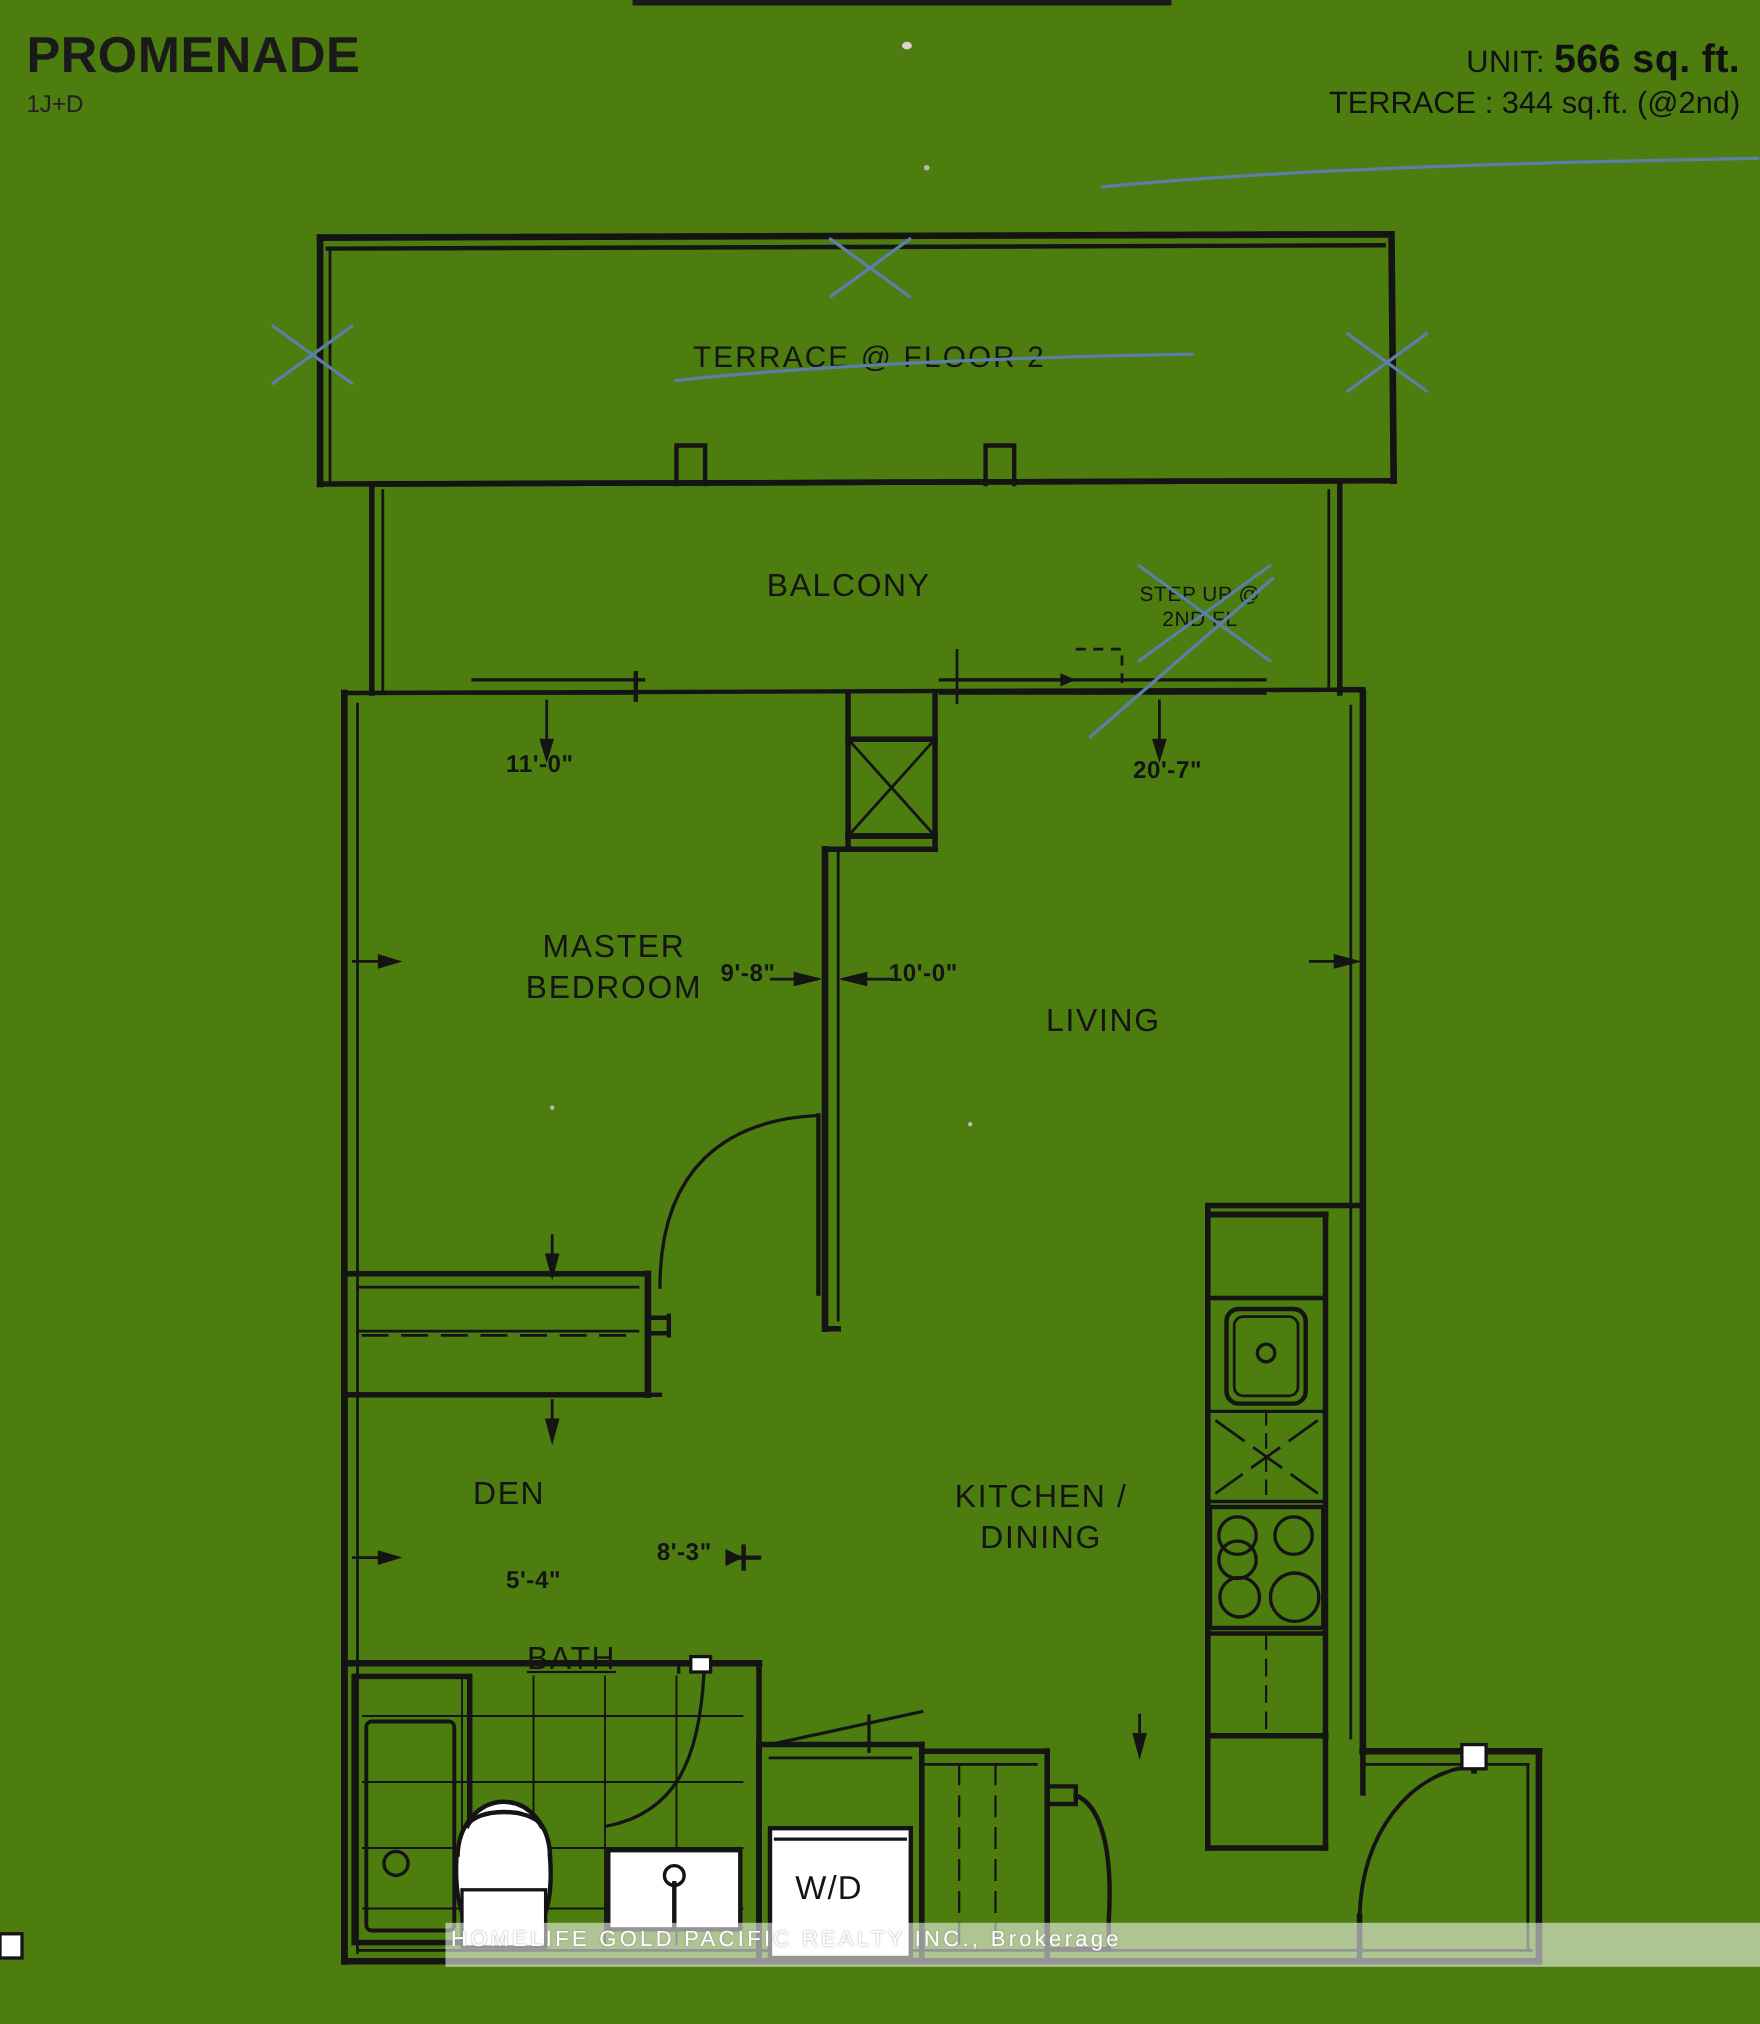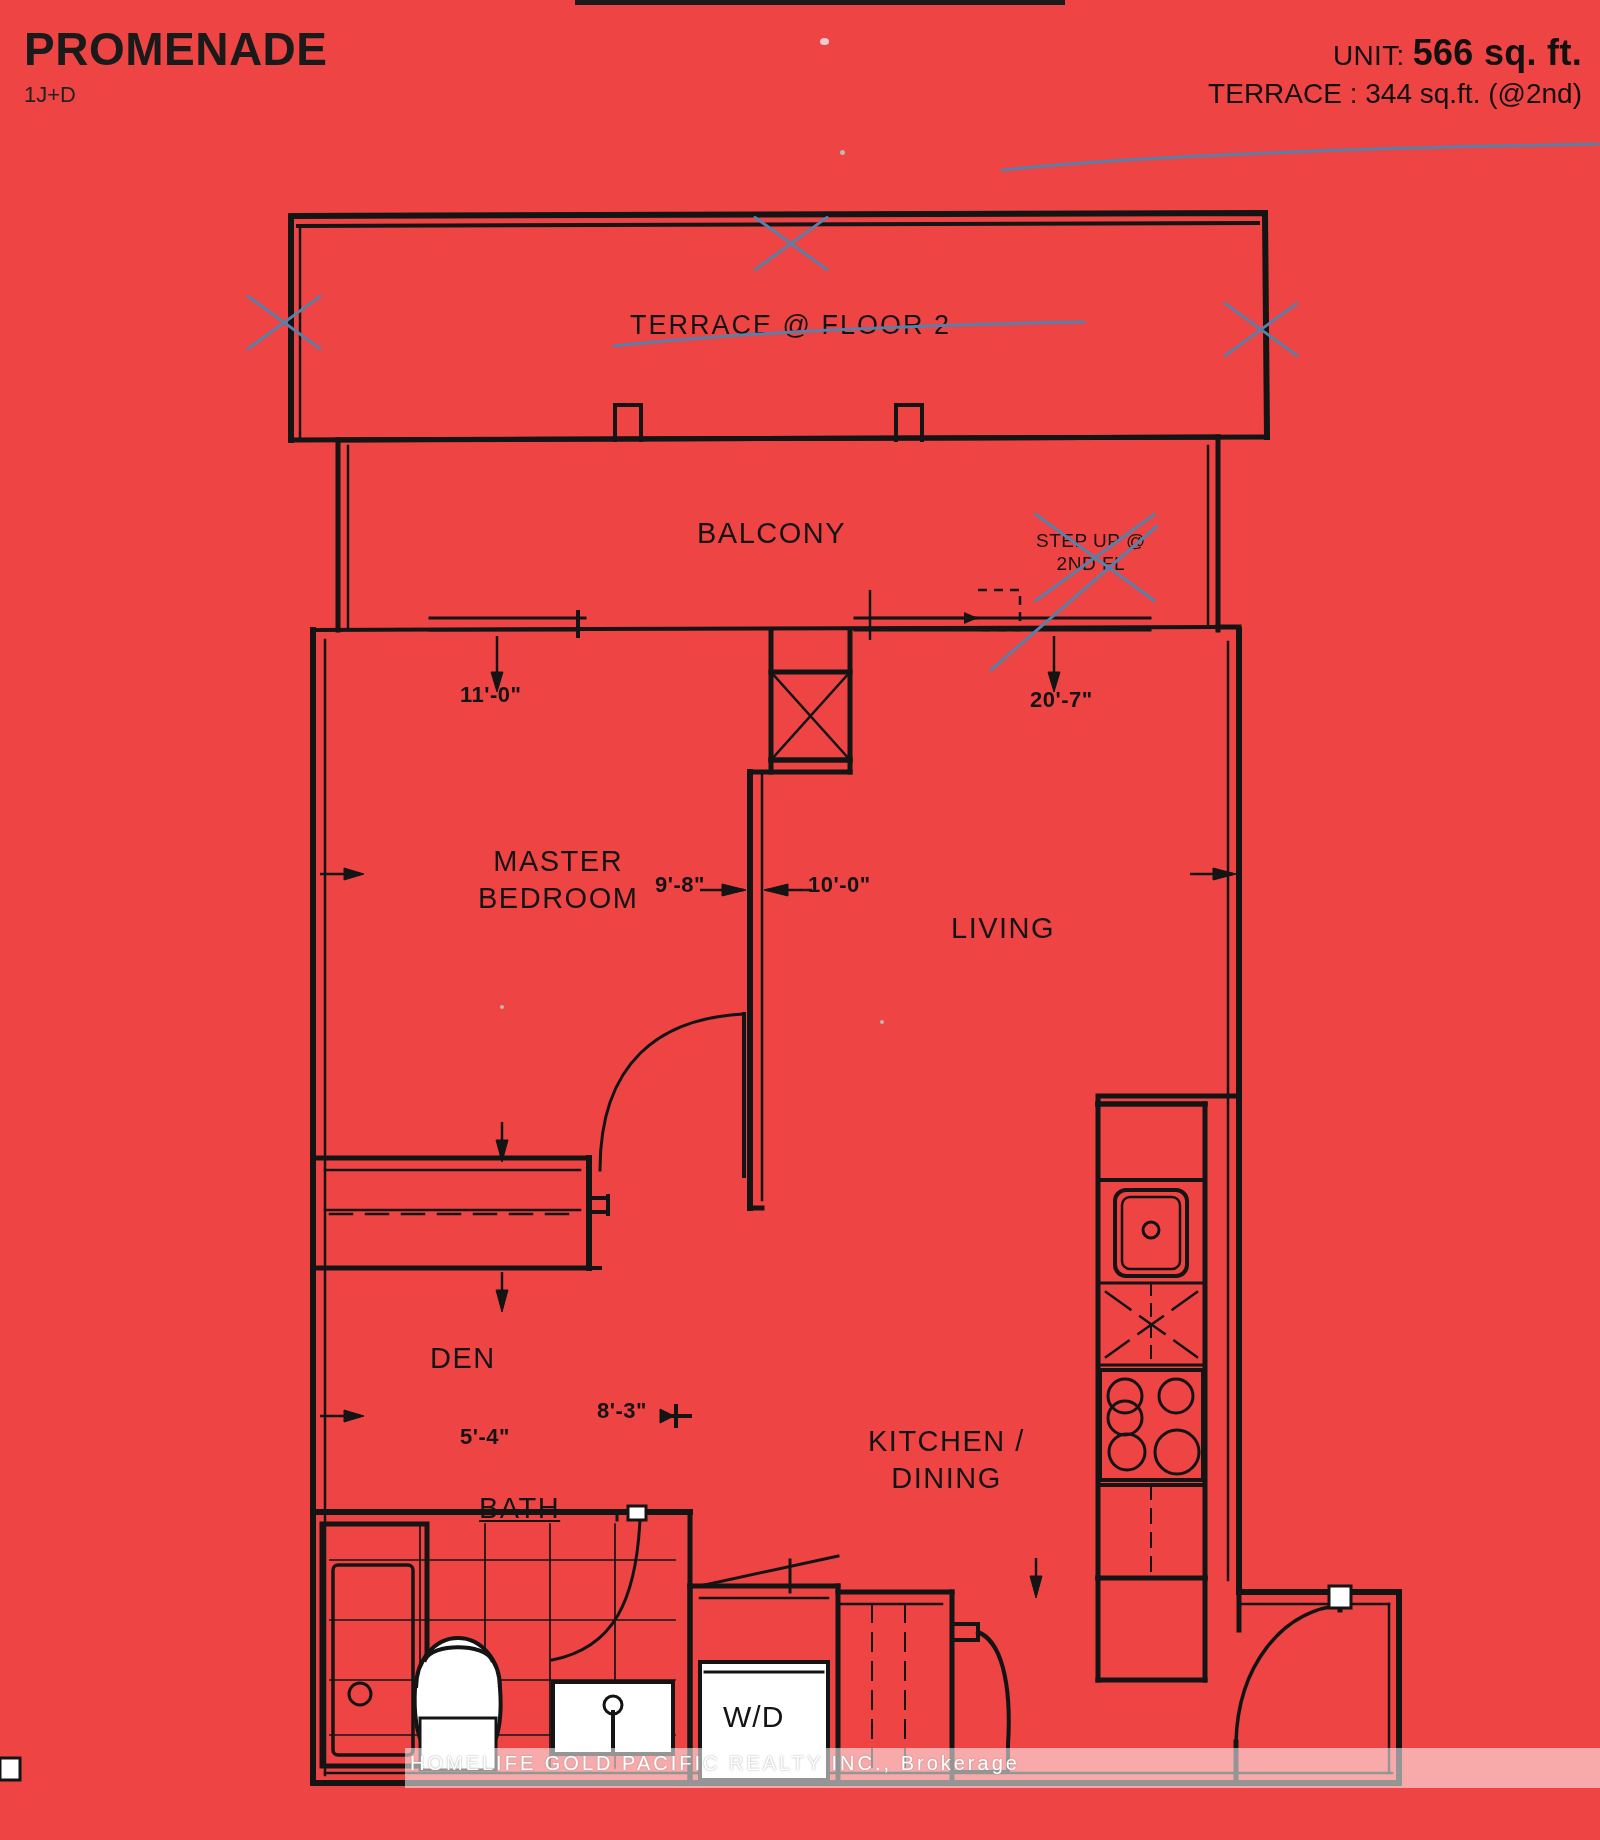--- a/index.html
+++ b/index.html
@@ -9,21 +9,21 @@
     background: #ffffff;
   }
   body {
     font-family: "Liberation Sans", sans-serif;
     color: #111111;
   }
   #page {
     position: relative;
     width: 1600px;
     height: 1840px;
-    background: #ef4444;
+    background: #4d7c0f;
     overflow: hidden;
   }
 
   
   .hdr-left {
     position: absolute;
     left: 24px;
     top: 26px;
   }
   .hdr-title {
@@ -405,21 +405,21 @@
 
   <div class="lbl lbl-room two" style="left:478px; top:843px;">
     <div>MASTER</div>
     <div>BEDROOM</div>
   </div>
 
   <div class="lbl lbl-room" style="left:951px; top:912px;">LIVING</div>
 
   <div class="lbl lbl-room" style="left:430px; top:1342px;">DEN</div>
 
-  <div class="lbl lbl-room two" style="left:868px; top:1423px;">
+  <div class="lbl lbl-room two" style="left:868px; top:1343px;">
     <div>KITCHEN /</div>
     <div>DINING</div>
   </div>
 
   <div class="lbl lbl-room" style="left:479px; top:1492px;text-decoration:underline;">BATH</div>
 
   <div class="lbl lbl-wd" style="left:723px; top:1700px;">W/D</div>
 
   <div class="lbl lbl-dim" style="left:460px; top:682px;">11'-0"</div>
   <div class="lbl lbl-dim" style="left:1030px; top:687px;">20'-7"</div>

